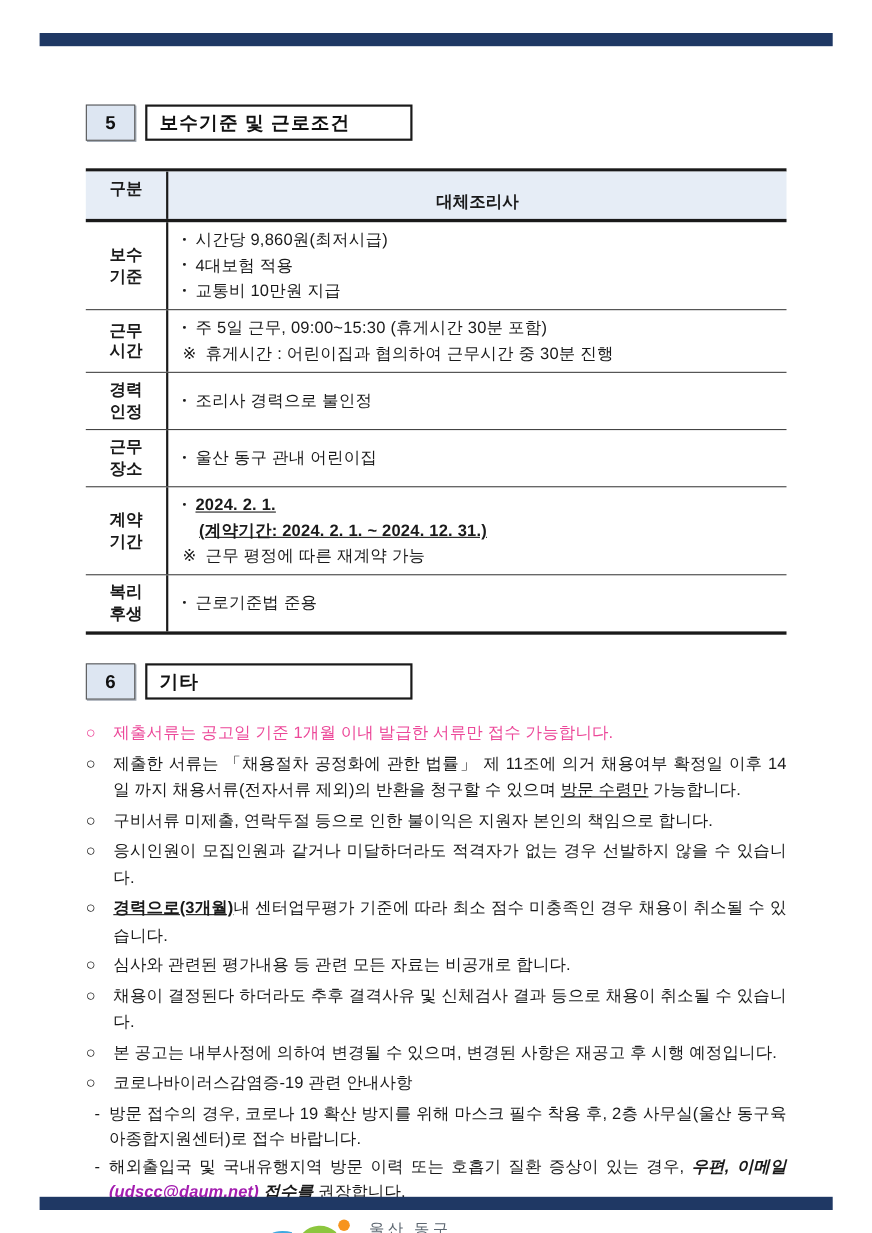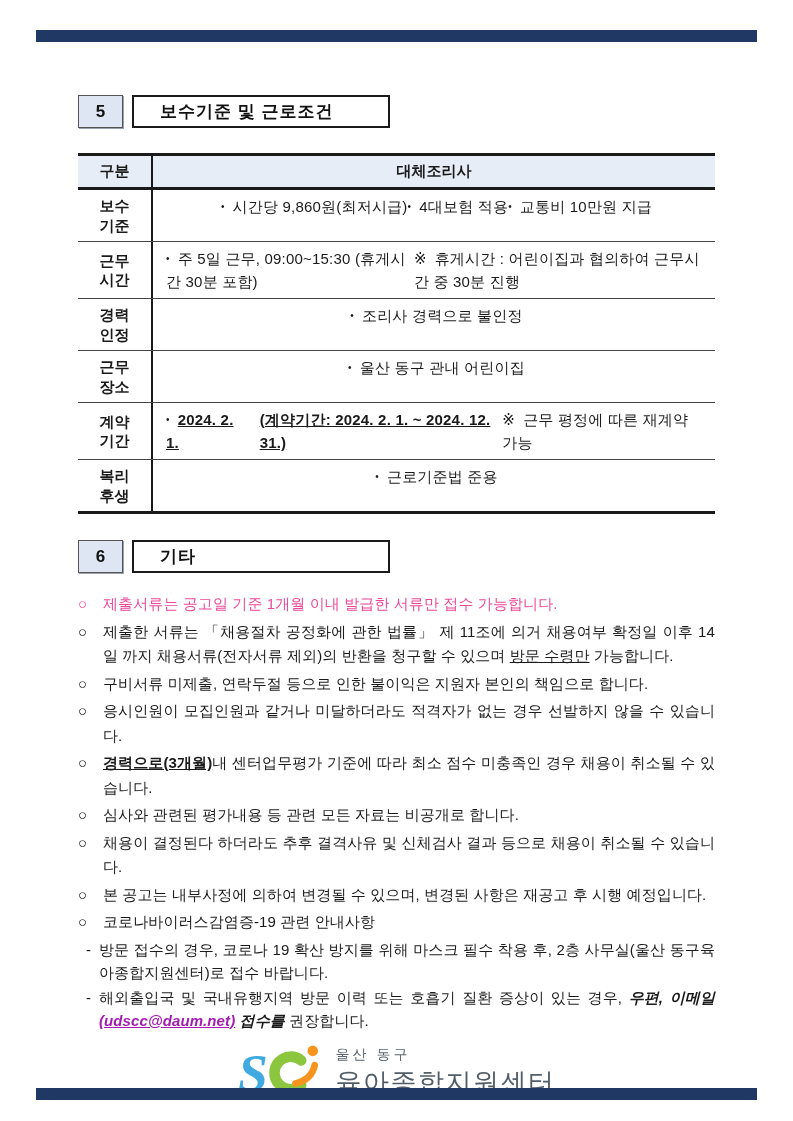--- a/index.html
+++ b/index.html
@@ -13,35 +13,35 @@
   .content{position:absolute;top:0;left:0;right:0;padding:95px 78px 0 78px;}
 
   
   .section-header{display:flex;align-items:stretch;gap:9px;height:33px;margin-bottom:25px;}
   .num-box{
     width:43px;background:#dde6f2;border:1px solid #555;box-shadow:1px 1px 0 #9aa2ad;
     display:flex;align-items:center;justify-content:center;font-weight:700;font-size:17px;color:#111;
   }
   .title-box{
     width:228px;background:#fff;border:2px solid #1a1a1a;
-    display:flex;align-items:center;padding-left:26px;font-weight:700;font-size:17px;letter-spacing:1px;color:#111;
+    display:flex;align-items:center;padding-left:11px;font-weight:700;font-size:17px;letter-spacing:1px;color:#111;
   }
 
   
   .ctable{border-top:3px solid #1a1a1a;border-bottom:3px solid #1a1a1a;margin-bottom:26px;}
   .thead{display:flex;background:#e6edf6;border-bottom:3px solid #1a1a1a;}
   .th-label{width:73px;flex:none;text-align:center;font-weight:700;font-size:15px;padding:6px 0;border-right:2px solid #1a1a1a;}
-  .th-value{flex:1;text-align:center;font-weight:700;font-size:15px;padding:6px 0;}
+  .th-value{flex:1;text-align:center;font-weight:700;font-size:15px;padding:6px 0;margin-top:12px;}
   .t-row{display:flex;}
   .t-row + .t-row{border-top:1px solid #444;}
   .t-label{
     width:73px;flex:none;display:flex;align-items:center;justify-content:center;text-align:center;
     font-weight:700;font-size:15px;line-height:1.3;padding:6px 0;border-right:2px solid #1a1a1a;
   }
-  .t-content{flex:1;padding:5px 8px 5px 13px;display:flex;flex-direction:row;justify-content:center;}
+  .t-content{flex:1;padding:5px 8px 5px 13px;display:flex;flex-direction:column;justify-content:center;}
   .t-line{font-size:15px;line-height:23px;letter-spacing:0.2px;}
   .t-line .marker{display:inline-block;margin-right:8px;}
   .t-line .m-dot{font-size:10px;vertical-align:2px;}
   .t-line.indent{padding-left:15px;}
 
   
   .notes{margin-top:-6px;}
   .note-item{font-size:15px;line-height:24.5px;margin-bottom:3px;padding-left:25px;text-indent:-25px;text-align:justify;letter-spacing:0.1px;}
   .note-item .marker{display:inline-block;width:17px;text-indent:0;margin-right:8px;}
   .sub-item{font-size:15px;line-height:23px;margin:1px 0 2px 8px;padding-left:13px;text-indent:-13px;text-align:justify;letter-spacing:0.1px;}

